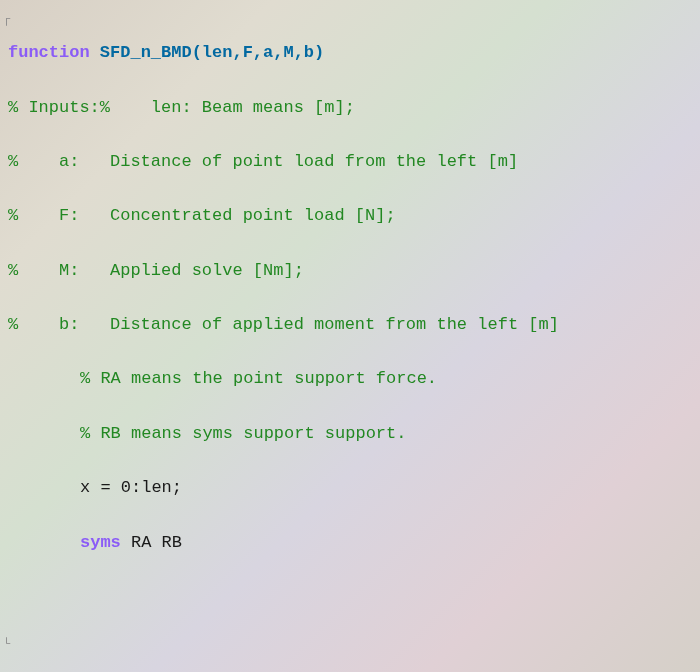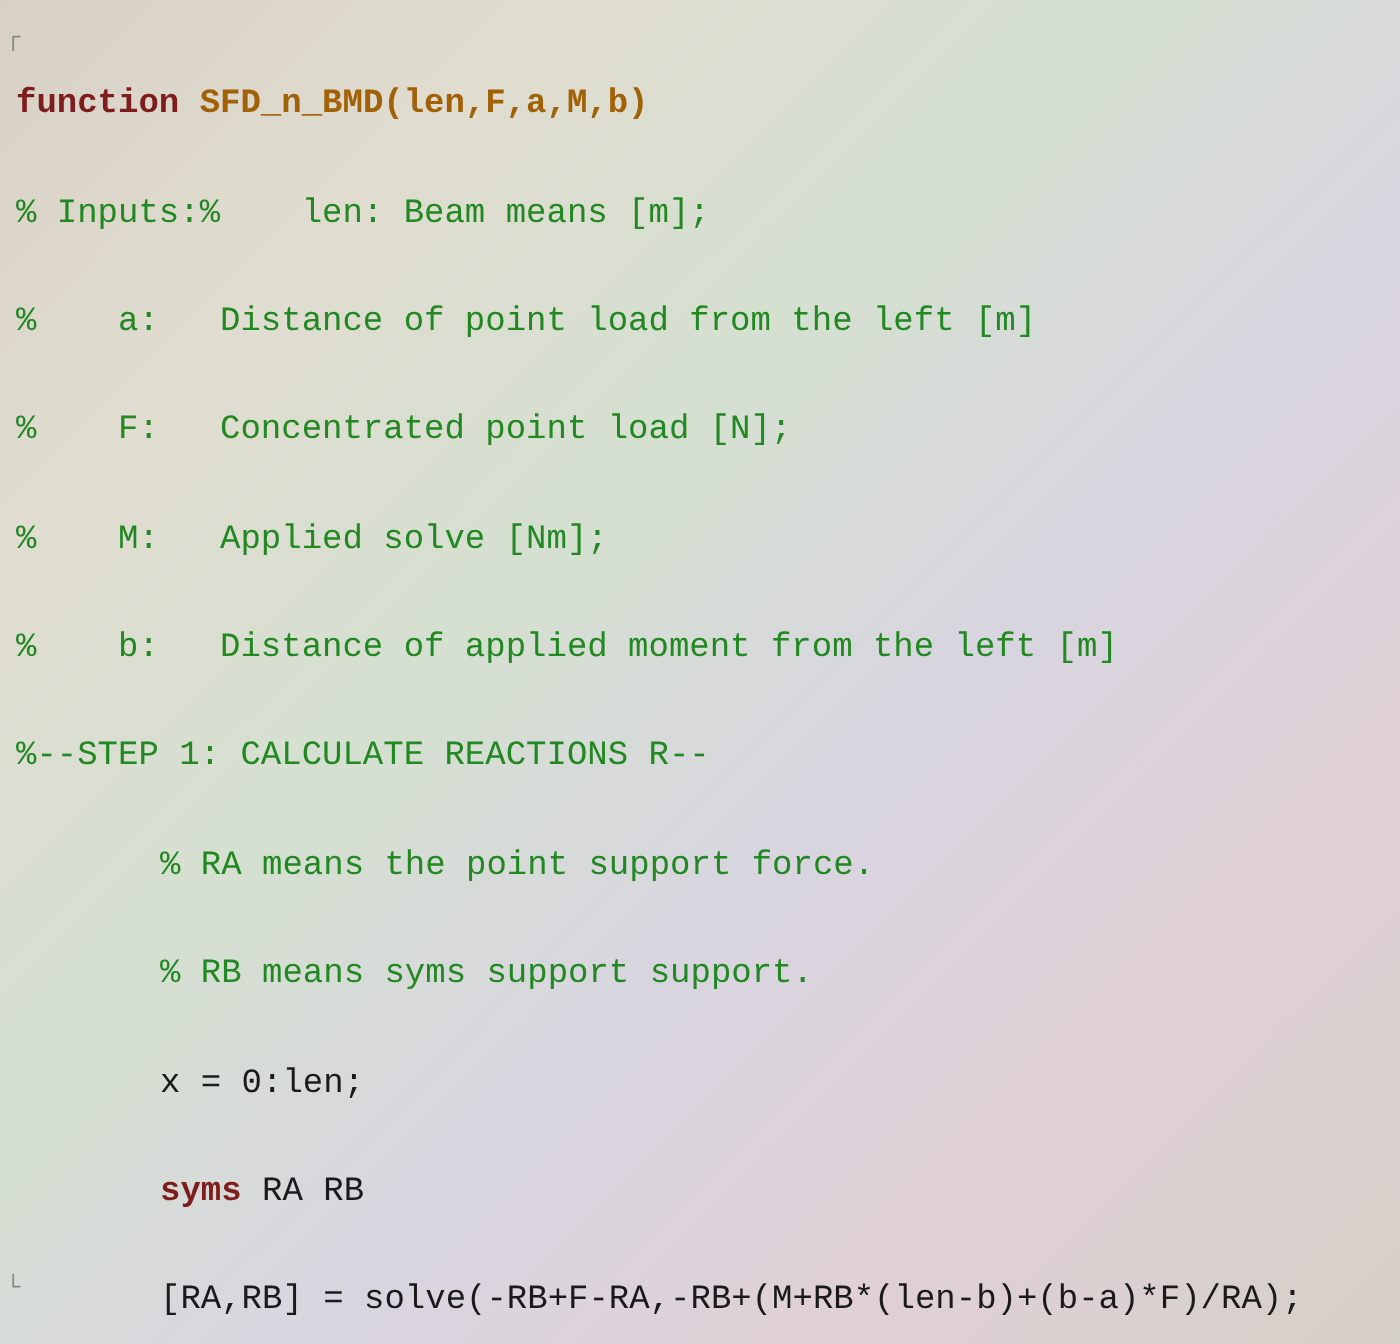--- a/index.html
+++ b/index.html
@@ -16,25 +16,25 @@
       position: relative;
     }
     .code-container {
       white-space: pre;
     }
     .line {
       display: block;
       min-height: 1.6em;
     }
     .keyword {
-      color: #7f1d1d;
+      color: #8b5cf6;
       font-weight: bold;
     }
     .func-name {
-      color: #a16207;
+      color: #0369a1;
       font-weight: bold;
     }
     .comment {
       color: #228822;
     }
     .ind1 { padding-left: 72px; }
     .ind0 { padding-left: 0px; }
     .fold {
       position: absolute;
       left: 3px;
@@ -50,26 +50,24 @@
 <span class="fold open-bracket">┌</span>
 <span class="fold close-bracket">└</span>
 
 <div class="code-container">
 <span class="line ind0"><span class="keyword">function</span><span class="func-name"> SFD_n_BMD(len,F,a,M,b)</span></span>
 <span class="line ind0 comment">% Inputs:%    len: Beam means [m];</span>
 <span class="line ind0 comment">%    a:   Distance of point load from the left [m]</span>
 <span class="line ind0 comment">%    F:   Concentrated point load [N];</span>
 <span class="line ind0 comment">%    M:   Applied solve [Nm];</span>
 <span class="line ind0 comment">%    b:   Distance of applied moment from the left [m]</span>
-<span class="line ind0 comment">%--STEP 1: CALCULATE REACTIONS R--</span>
 <span class="line ind1 comment">% RA means the point support force.</span>
 <span class="line ind1 comment">% RB means syms support support.</span>
 <span class="line ind1">x = 0:len;</span>
 <span class="line ind1"><span class="keyword">syms</span><span> RA RB</span></span>
-<span class="line ind1">[RA,RB] = solve(-RB+F-RA,-RB+(M+RB*(len-b)+(b-a)*F)/RA);</span>
 
 
 
 
 
 
 
 
 
 

